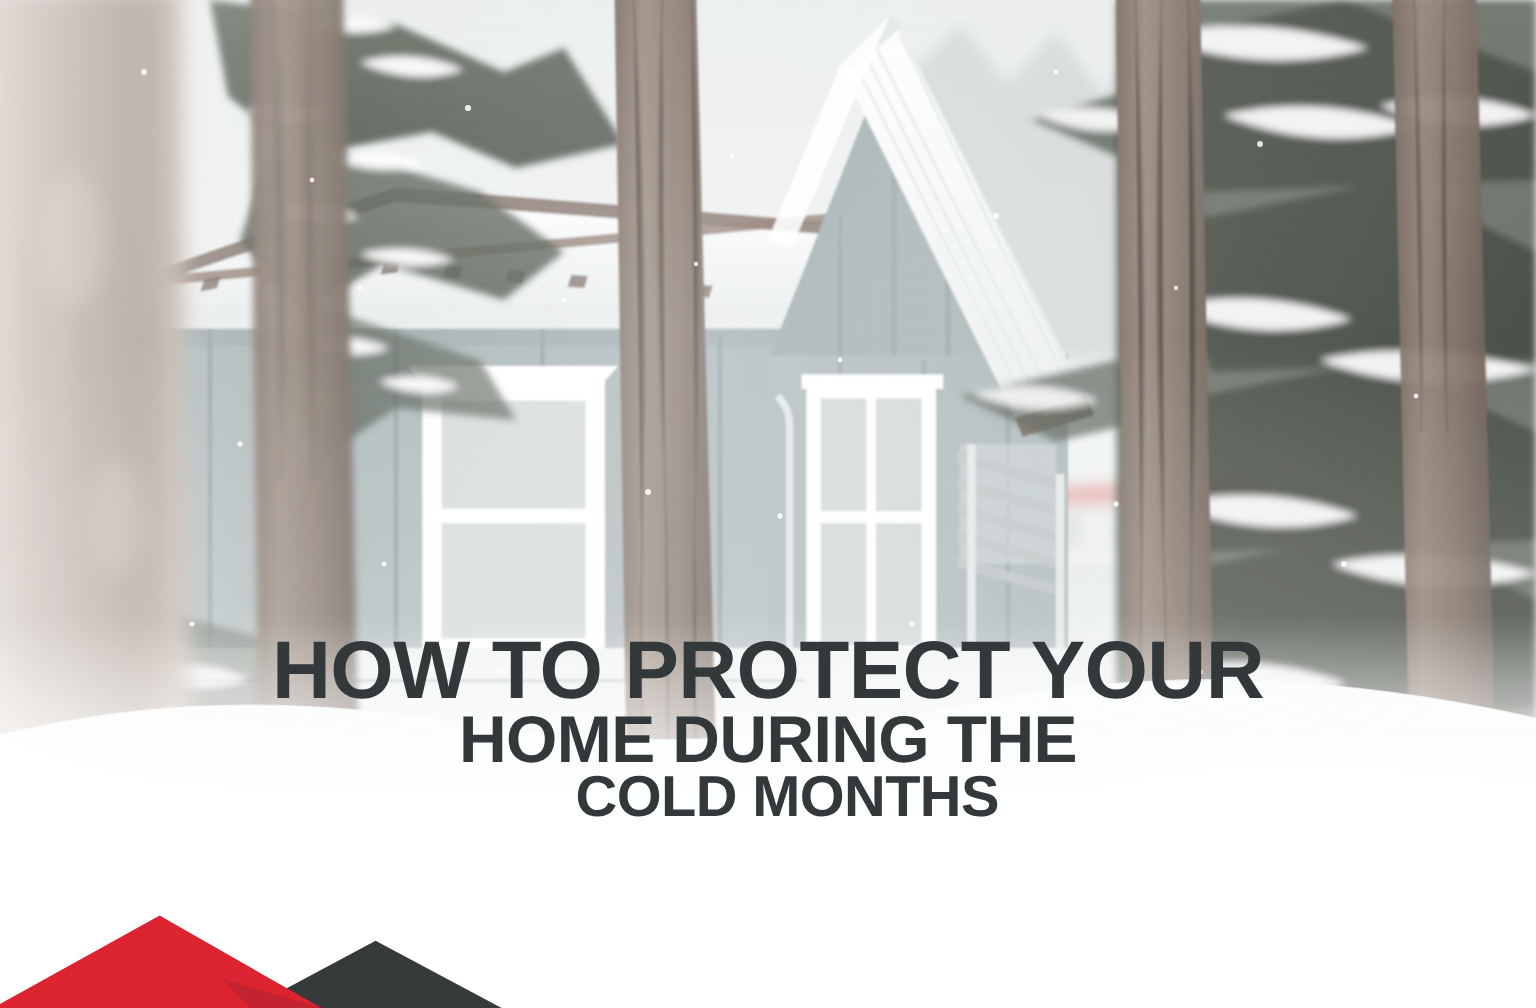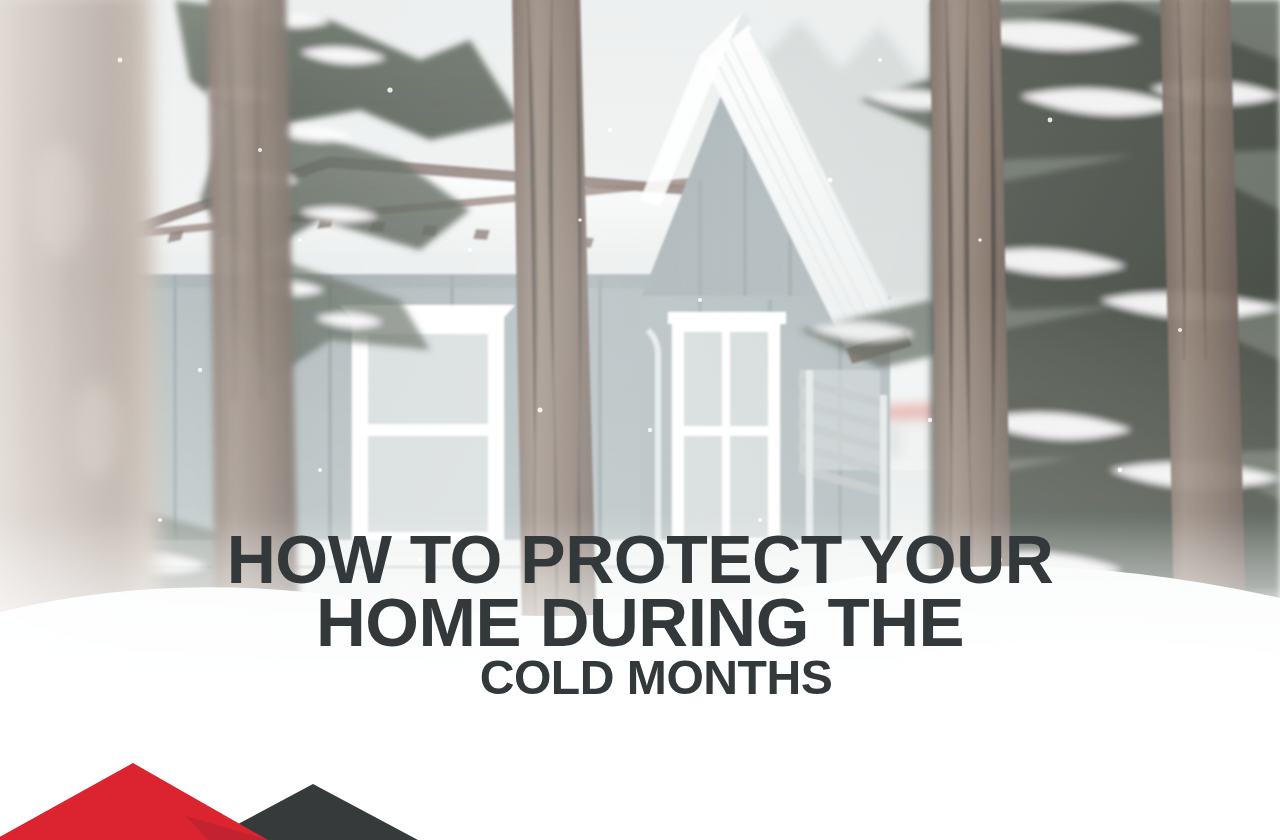--- a/index.html
+++ b/index.html
@@ -384,21 +384,21 @@
       </g>
     </g>
   </svg>
 
   <div class="haze"></div>
   <div class="bloom-left"></div>
   <div class="bloom-bottom"></div>
 
   <div id="title-block">
     <span class="tline" id="title-line-1" style="font-size: 68px;">HOW TO PROTECT YOUR</span>
-    <span class="tline" id="title-line-2" style="font-size: 69px;">HOME DURING THE</span>
+    <span class="tline" id="title-line-2" style="font-size: 55px;">HOME DURING THE</span>
     <span class="tline" id="title-line-3" style="font-size: 48.13px; margin-left: 32px;">COLD MONTHS</span>
   </div>
 
   <svg id="brand-logo" viewBox="0 0 430 86" preserveAspectRatio="none" aria-label="logo">
 
     <path d="M313 30 L418 86 L208 86 Z" fill="#363a3a"></path>
 
     <path d="M133 9 L268 86 L-6 86 Z" fill="#dc2431"></path>
 
     <path d="M208 86 L213 80 L268 86 Z" fill="#b81f2b"></path>

